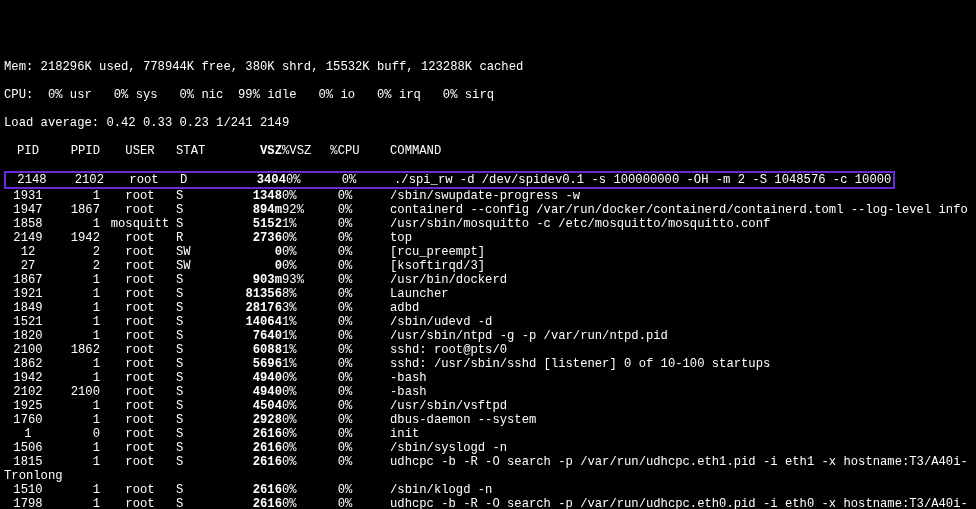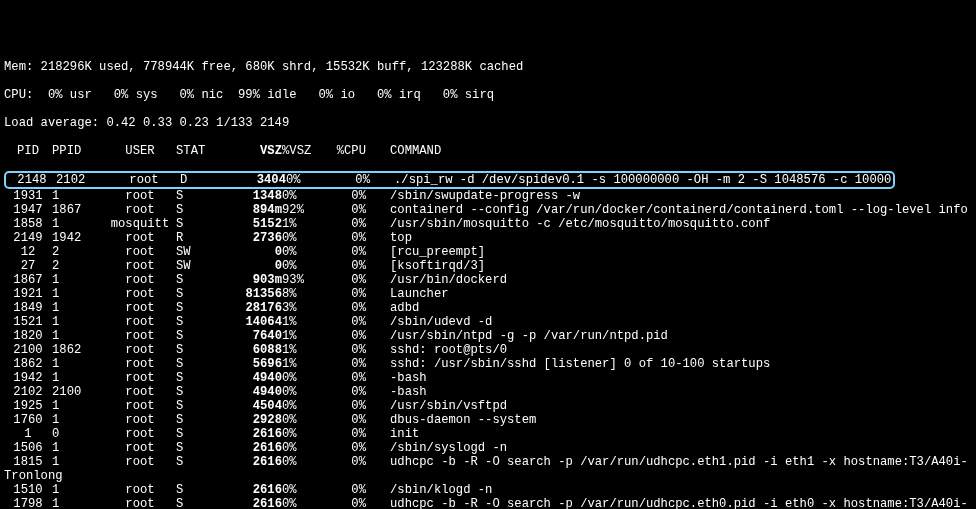--- a/index.html
+++ b/index.html
@@ -11,40 +11,40 @@
     font-size: 12.2px;
     line-height: 14px;
     white-space: pre;
     width: 976px;
     box-sizing: border-box;
   }
   .row { display: block; }
   .hdr { text-decoration: underline; }
   .hl {
     display: inline-block;
-    border: 2px solid #7dd3fc;
-    border-radius: 5px;
+    border: 2px solid #6d28d9;
+    border-radius: 0;
     padding: 0 2px;
     margin-top: -1px;
   }
   .col { display:inline-block; }
   .pid  { width: 48px; text-align: center; }
-  .ppid { width: 48px; }
+  .ppid { width: 48px; text-align: right; }
   .user { width: 72px; padding-left:4px;text-align:center; }
   .stat { width: 42px; text-align: left; }
   .vsz  { width: 64px; text-align: right; font-weight: bold; }
   .pvsz { width: 42px; text-align: left; }
-  .pcpu { width: 42px; text-align: right; }
+  .pcpu { width: 42px; text-align: center; }
   .cmd  { padding-left: 24px; }
 </style>
 </head>
 <body>
 
 
 
-<div class="row">Mem: 218296K used, 778944K free, 680K shrd, 15532K buff, 123288K cached</div>
+<div class="row">Mem: 218296K used, 778944K free, 380K shrd, 15532K buff, 123288K cached</div>
 <div class="row">CPU:  0% usr   0% sys   0% nic  99% idle   0% io   0% irq   0% sirq</div>
-<div class="row">Load average: 0.42 0.33 0.23 1/133 2149</div>
+<div class="row">Load average: 0.42 0.33 0.23 1/241 2149</div>
 <div class="row hdr"><span class="col pid">PID</span><span class="col ppid">PPID</span><span class="col user">USER</span><span class="col stat">STAT</span><span class="col vsz">VSZ</span><span class="col pvsz">%VSZ</span><span class="col pcpu">%CPU</span><span class="col cmd">COMMAND</span></div>
 <div id="rows"><div class="row"><span class="hl"><span class="col pid">2148</span><span class="col ppid">2102</span><span class="col user">root</span><span class="col stat">D</span><span class="col vsz">3404</span><span class="col pvsz">0%</span><span class="col pcpu">0%</span><span class="col cmd">./spi_rw -d /dev/spidev0.1 -s 100000000 -OH -m 2 -S 1048576 -c 10000</span></span></div><div class="row"><span class="col pid">1931</span><span class="col ppid">1</span><span class="col user">root</span><span class="col stat">S</span><span class="col vsz">1348</span><span class="col pvsz">0%</span><span class="col pcpu">0%</span><span class="col cmd">/sbin/swupdate-progress -w</span></div><div class="row"><span class="col pid">1947</span><span class="col ppid">1867</span><span class="col user">root</span><span class="col stat">S</span><span class="col vsz">894m</span><span class="col pvsz">92%</span><span class="col pcpu">0%</span><span class="col cmd">containerd --config /var/run/docker/containerd/containerd.toml --log-level info</span></div><div class="row"><span class="col pid">1858</span><span class="col ppid">1</span><span class="col user">mosquitt</span><span class="col stat">S</span><span class="col vsz">5152</span><span class="col pvsz">1%</span><span class="col pcpu">0%</span><span class="col cmd">/usr/sbin/mosquitto -c /etc/mosquitto/mosquitto.conf</span></div><div class="row"><span class="col pid">2149</span><span class="col ppid">1942</span><span class="col user">root</span><span class="col stat">R</span><span class="col vsz">2736</span><span class="col pvsz">0%</span><span class="col pcpu">0%</span><span class="col cmd">top</span></div><div class="row"><span class="col pid">12</span><span class="col ppid">2</span><span class="col user">root</span><span class="col stat">SW</span><span class="col vsz">0</span><span class="col pvsz">0%</span><span class="col pcpu">0%</span><span class="col cmd">[rcu_preempt]</span></div><div class="row"><span class="col pid">27</span><span class="col ppid">2</span><span class="col user">root</span><span class="col stat">SW</span><span class="col vsz">0</span><span class="col pvsz">0%</span><span class="col pcpu">0%</span><span class="col cmd">[ksoftirqd/3]</span></div><div class="row"><span class="col pid">1867</span><span class="col ppid">1</span><span class="col user">root</span><span class="col stat">S</span><span class="col vsz">903m</span><span class="col pvsz">93%</span><span class="col pcpu">0%</span><span class="col cmd">/usr/bin/dockerd</span></div><div class="row"><span class="col pid">1921</span><span class="col ppid">1</span><span class="col user">root</span><span class="col stat">S</span><span class="col vsz">81356</span><span class="col pvsz">8%</span><span class="col pcpu">0%</span><span class="col cmd">Launcher</span></div><div class="row"><span class="col pid">1849</span><span class="col ppid">1</span><span class="col user">root</span><span class="col stat">S</span><span class="col vsz">28176</span><span class="col pvsz">3%</span><span class="col pcpu">0%</span><span class="col cmd">adbd</span></div><div class="row"><span class="col pid">1521</span><span class="col ppid">1</span><span class="col user">root</span><span class="col stat">S</span><span class="col vsz">14064</span><span class="col pvsz">1%</span><span class="col pcpu">0%</span><span class="col cmd">/sbin/udevd -d</span></div><div class="row"><span class="col pid">1820</span><span class="col ppid">1</span><span class="col user">root</span><span class="col stat">S</span><span class="col vsz">7640</span><span class="col pvsz">1%</span><span class="col pcpu">0%</span><span class="col cmd">/usr/sbin/ntpd -g -p /var/run/ntpd.pid</span></div><div class="row"><span class="col pid">2100</span><span class="col ppid">1862</span><span class="col user">root</span><span class="col stat">S</span><span class="col vsz">6088</span><span class="col pvsz">1%</span><span class="col pcpu">0%</span><span class="col cmd">sshd: root@pts/0</span></div><div class="row"><span class="col pid">1862</span><span class="col ppid">1</span><span class="col user">root</span><span class="col stat">S</span><span class="col vsz">5696</span><span class="col pvsz">1%</span><span class="col pcpu">0%</span><span class="col cmd">sshd: /usr/sbin/sshd [listener] 0 of 10-100 startups</span></div><div class="row"><span class="col pid">1942</span><span class="col ppid">1</span><span class="col user">root</span><span class="col stat">S</span><span class="col vsz">4940</span><span class="col pvsz">0%</span><span class="col pcpu">0%</span><span class="col cmd">-bash</span></div><div class="row"><span class="col pid">2102</span><span class="col ppid">2100</span><span class="col user">root</span><span class="col stat">S</span><span class="col vsz">4940</span><span class="col pvsz">0%</span><span class="col pcpu">0%</span><span class="col cmd">-bash</span></div><div class="row"><span class="col pid">1925</span><span class="col ppid">1</span><span class="col user">root</span><span class="col stat">S</span><span class="col vsz">4504</span><span class="col pvsz">0%</span><span class="col pcpu">0%</span><span class="col cmd">/usr/sbin/vsftpd</span></div><div class="row"><span class="col pid">1760</span><span class="col ppid">1</span><span class="col user">root</span><span class="col stat">S</span><span class="col vsz">2928</span><span class="col pvsz">0%</span><span class="col pcpu">0%</span><span class="col cmd">dbus-daemon --system</span></div><div class="row"><span class="col pid">1</span><span class="col ppid">0</span><span class="col user">root</span><span class="col stat">S</span><span class="col vsz">2616</span><span class="col pvsz">0%</span><span class="col pcpu">0%</span><span class="col cmd">init</span></div><div class="row"><span class="col pid">1506</span><span class="col ppid">1</span><span class="col user">root</span><span class="col stat">S</span><span class="col vsz">2616</span><span class="col pvsz">0%</span><span class="col pcpu">0%</span><span class="col cmd">/sbin/syslogd -n</span></div><div class="row"><span class="col pid">1815</span><span class="col ppid">1</span><span class="col user">root</span><span class="col stat">S</span><span class="col vsz">2616</span><span class="col pvsz">0%</span><span class="col pcpu">0%</span><span class="col cmd">udhcpc -b -R -O search -p /var/run/udhcpc.eth1.pid -i eth1 -x hostname:T3/A40i-</span></div><div class="row">Tronlong</div><div class="row"><span class="col pid">1510</span><span class="col ppid">1</span><span class="col user">root</span><span class="col stat">S</span><span class="col vsz">2616</span><span class="col pvsz">0%</span><span class="col pcpu">0%</span><span class="col cmd">/sbin/klogd -n</span></div><div class="row"><span class="col pid">1798</span><span class="col ppid">1</span><span class="col user">root</span><span class="col stat">S</span><span class="col vsz">2616</span><span class="col pvsz">0%</span><span class="col pcpu">0%</span><span class="col cmd">udhcpc -b -R -O search -p /var/run/udhcpc.eth0.pid -i eth0 -x hostname:T3/A40i-</span></div></div>
 
 
 
 
 </body></html>

